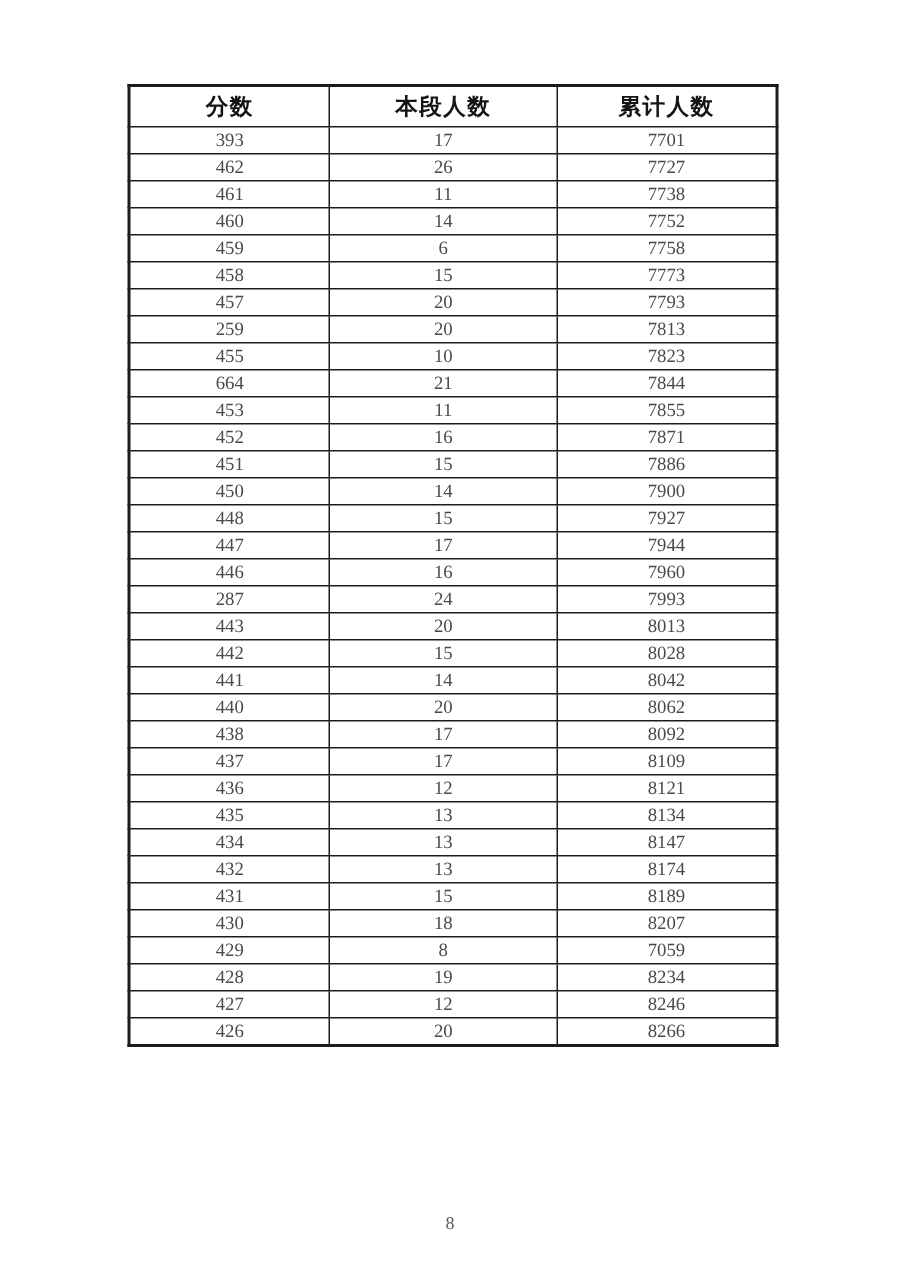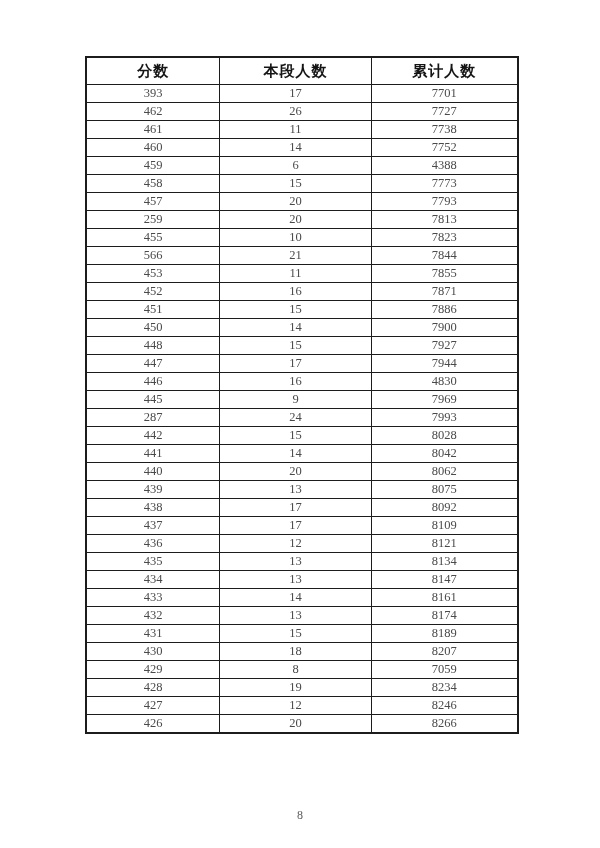--- a/index.html
+++ b/index.html
@@ -102,21 +102,21 @@
             <td>7738</td>
           </tr>
           <tr>
             <td>460</td>
             <td>14</td>
             <td>7752</td>
           </tr>
           <tr>
             <td>459</td>
             <td>6</td>
-            <td>4388</td>
+            <td>7758</td>
           </tr>
           <tr>
             <td>458</td>
             <td>15</td>
             <td>7773</td>
           </tr>
           <tr>
             <td>457</td>
             <td>20</td>
             <td>7793</td>
@@ -125,21 +125,21 @@
             <td>259</td>
             <td>20</td>
             <td>7813</td>
           </tr>
           <tr>
             <td>455</td>
             <td>10</td>
             <td>7823</td>
           </tr>
           <tr>
-            <td>566</td>
+            <td>664</td>
             <td>21</td>
             <td>7844</td>
           </tr>
           <tr>
             <td>453</td>
             <td>11</td>
             <td>7855</td>
           </tr>
           <tr>
             <td>452</td>
@@ -162,53 +162,48 @@
             <td>7927</td>
           </tr>
           <tr>
             <td>447</td>
             <td>17</td>
             <td>7944</td>
           </tr>
           <tr>
             <td>446</td>
             <td>16</td>
-            <td>4830</td>
-          </tr>
-          <tr>
-            <td>445</td>
-            <td>9</td>
-            <td>7969</td>
+            <td>7960</td>
           </tr>
           <tr>
             <td>287</td>
             <td>24</td>
             <td>7993</td>
           </tr>
           <tr>
+            <td>443</td>
+            <td>20</td>
+            <td>8013</td>
+          </tr>
+          <tr>
             <td>442</td>
             <td>15</td>
             <td>8028</td>
           </tr>
           <tr>
             <td>441</td>
             <td>14</td>
             <td>8042</td>
           </tr>
           <tr>
             <td>440</td>
             <td>20</td>
             <td>8062</td>
           </tr>
           <tr>
-            <td>439</td>
-            <td>13</td>
-            <td>8075</td>
-          </tr>
-          <tr>
             <td>438</td>
             <td>17</td>
             <td>8092</td>
           </tr>
           <tr>
             <td>437</td>
             <td>17</td>
             <td>8109</td>
           </tr>
           <tr>
@@ -220,25 +215,20 @@
             <td>435</td>
             <td>13</td>
             <td>8134</td>
           </tr>
           <tr>
             <td>434</td>
             <td>13</td>
             <td>8147</td>
           </tr>
           <tr>
-            <td>433</td>
-            <td>14</td>
-            <td>8161</td>
-          </tr>
-          <tr>
             <td>432</td>
             <td>13</td>
             <td>8174</td>
           </tr>
           <tr>
             <td>431</td>
             <td>15</td>
             <td>8189</td>
           </tr>
           <tr>

